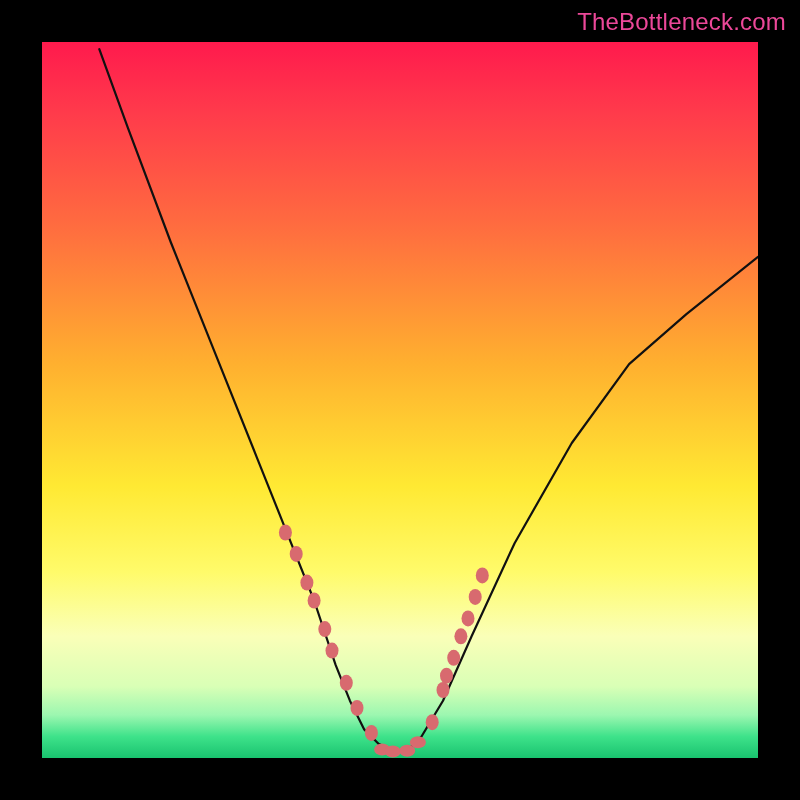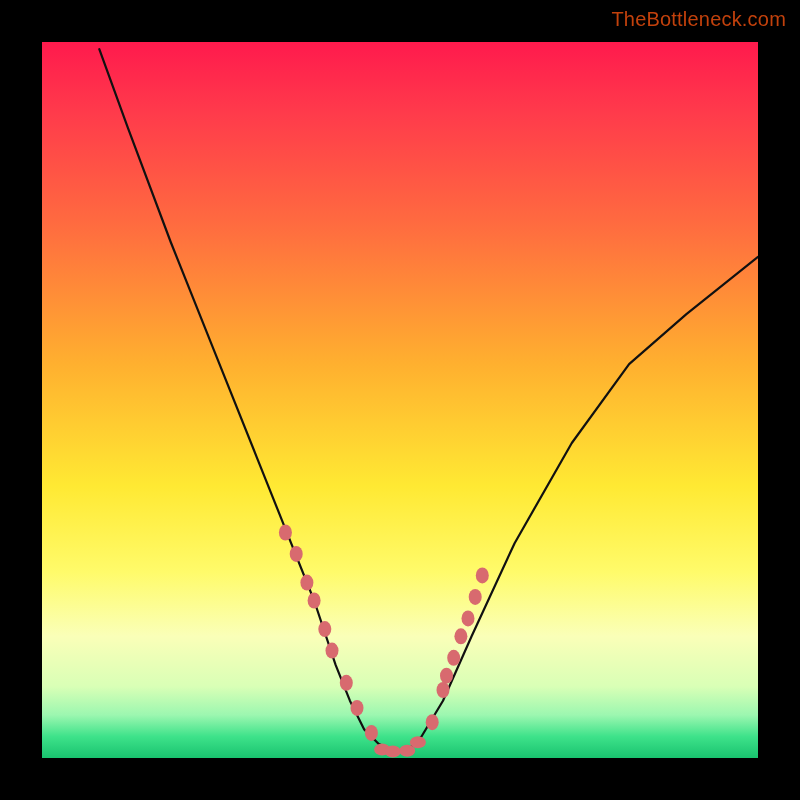--- a/index.html
+++ b/index.html
@@ -36,22 +36,22 @@
       #d9ffb6 90%,
       #9cf7b0 94%,
       #3ee28a 97%,
       #19c36f 100%
     );
   }
   .watermark {
     position: absolute;
     top: 8px;
     right: 14px;
-    color: #c2410c;
-    font-size: 20px;
+    color: #ec4899;
+    font-size: 24px;
     font-weight: 500;
     letter-spacing: 0.2px;
     user-select: none;
   }
   svg.curve {
     position: absolute;
     left: 0;
     top: 0;
     width: 716px;
     height: 716px;

